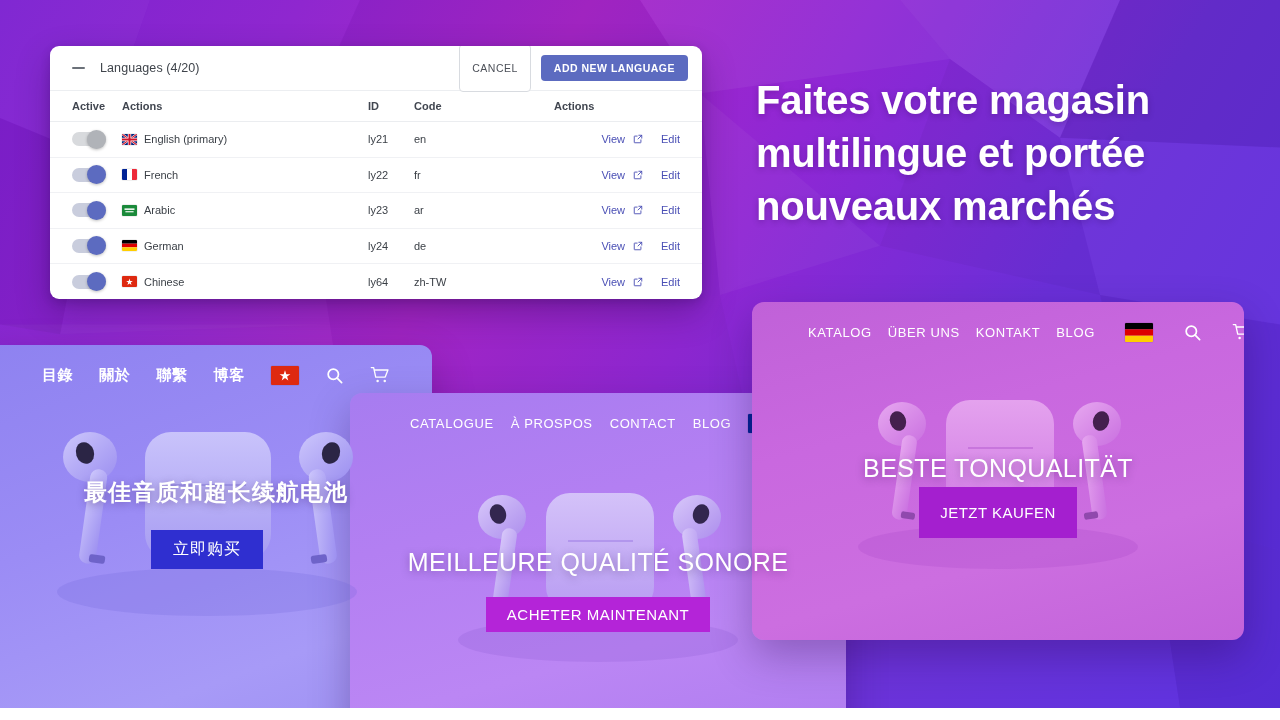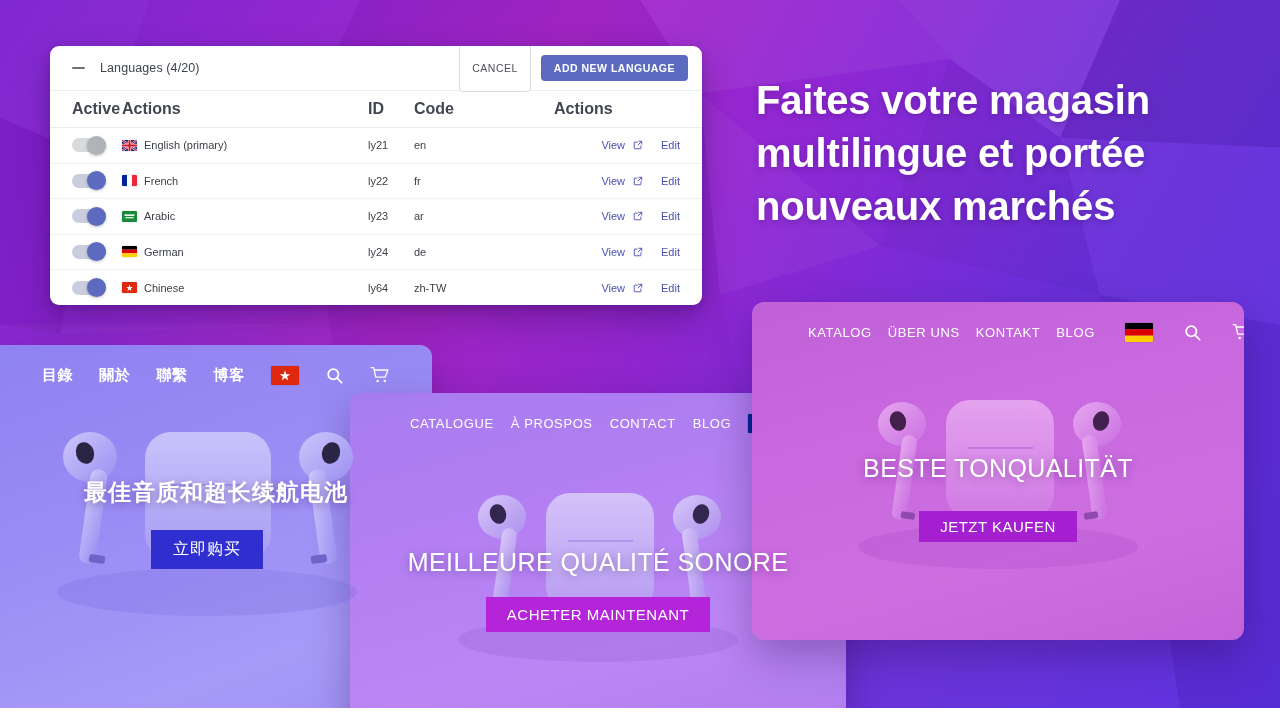--- a/index.html
+++ b/index.html
@@ -51,21 +51,21 @@
     font-family: inherit;
   }
   .btn-add {
     font-size: 10.5px; letter-spacing: .5px; color: #fff;
     background: #5c6bc0; border: none; border-radius: 4px;
     padding: 7px 13px; cursor: pointer; font-weight: 600;
     font-family: inherit;
   }
   table.lang-table { width: 100%; border-collapse: collapse; }
   table.lang-table th {
-    text-align: left; font-size: 16px; font-weight: 600; color: #414650;
+    text-align: left; font-size: 11px; font-weight: 600; color: #414650;
     padding: 9px 0 9px 0; border-bottom: 1px solid #ebedf0;
   }
   table.lang-table td {
     font-size: 11px; color: #3a3f46;
     padding: 0; height: 35.5px; border-bottom: 1px solid #f0f1f4;
     vertical-align: middle;
   }
   tr.lang-row:last-child td { border-bottom: none; }
   .c-active { width: 72px; padding-left: 22px !important; }
   .c-lang   { width: 246px; }
@@ -168,22 +168,22 @@
   }
 
   
   #store-de {
     left: 752px; top: 302px; width: 492px; height: 338px;
     background: linear-gradient(165deg, #c061d8 0%, #c968df 35%, #cc6ee0 70%, #c363da 100%);
   }
   #store-de .store-nav { gap: 16px; padding-left: 56px; }
   #store-de .hero-title { font-size: 25px; letter-spacing: .4px; margin-top: 92px; }
   #store-de .hero-btn {
-    margin-top: 28px; background: #a41fcf; font-size: 15px;
-    padding: 7px 21px; letter-spacing: .5px;
+    margin-top: 4px; background: #a41fcf; font-size: 15px;
+    padding: 17px 21px; letter-spacing: .5px;
   }
 </style>
 </head>
 <body>
 
 <div id="stage">
 
   <svg class="facets" viewBox="0 0 1280 720" preserveAspectRatio="none">
     <polygon points="0,0 150,0 95,160 0,120" fill="#ffffff" opacity="0.045"></polygon>
     <polygon points="150,0 360,0 300,135 95,160" fill="#ffffff" opacity="0.02"></polygon>

